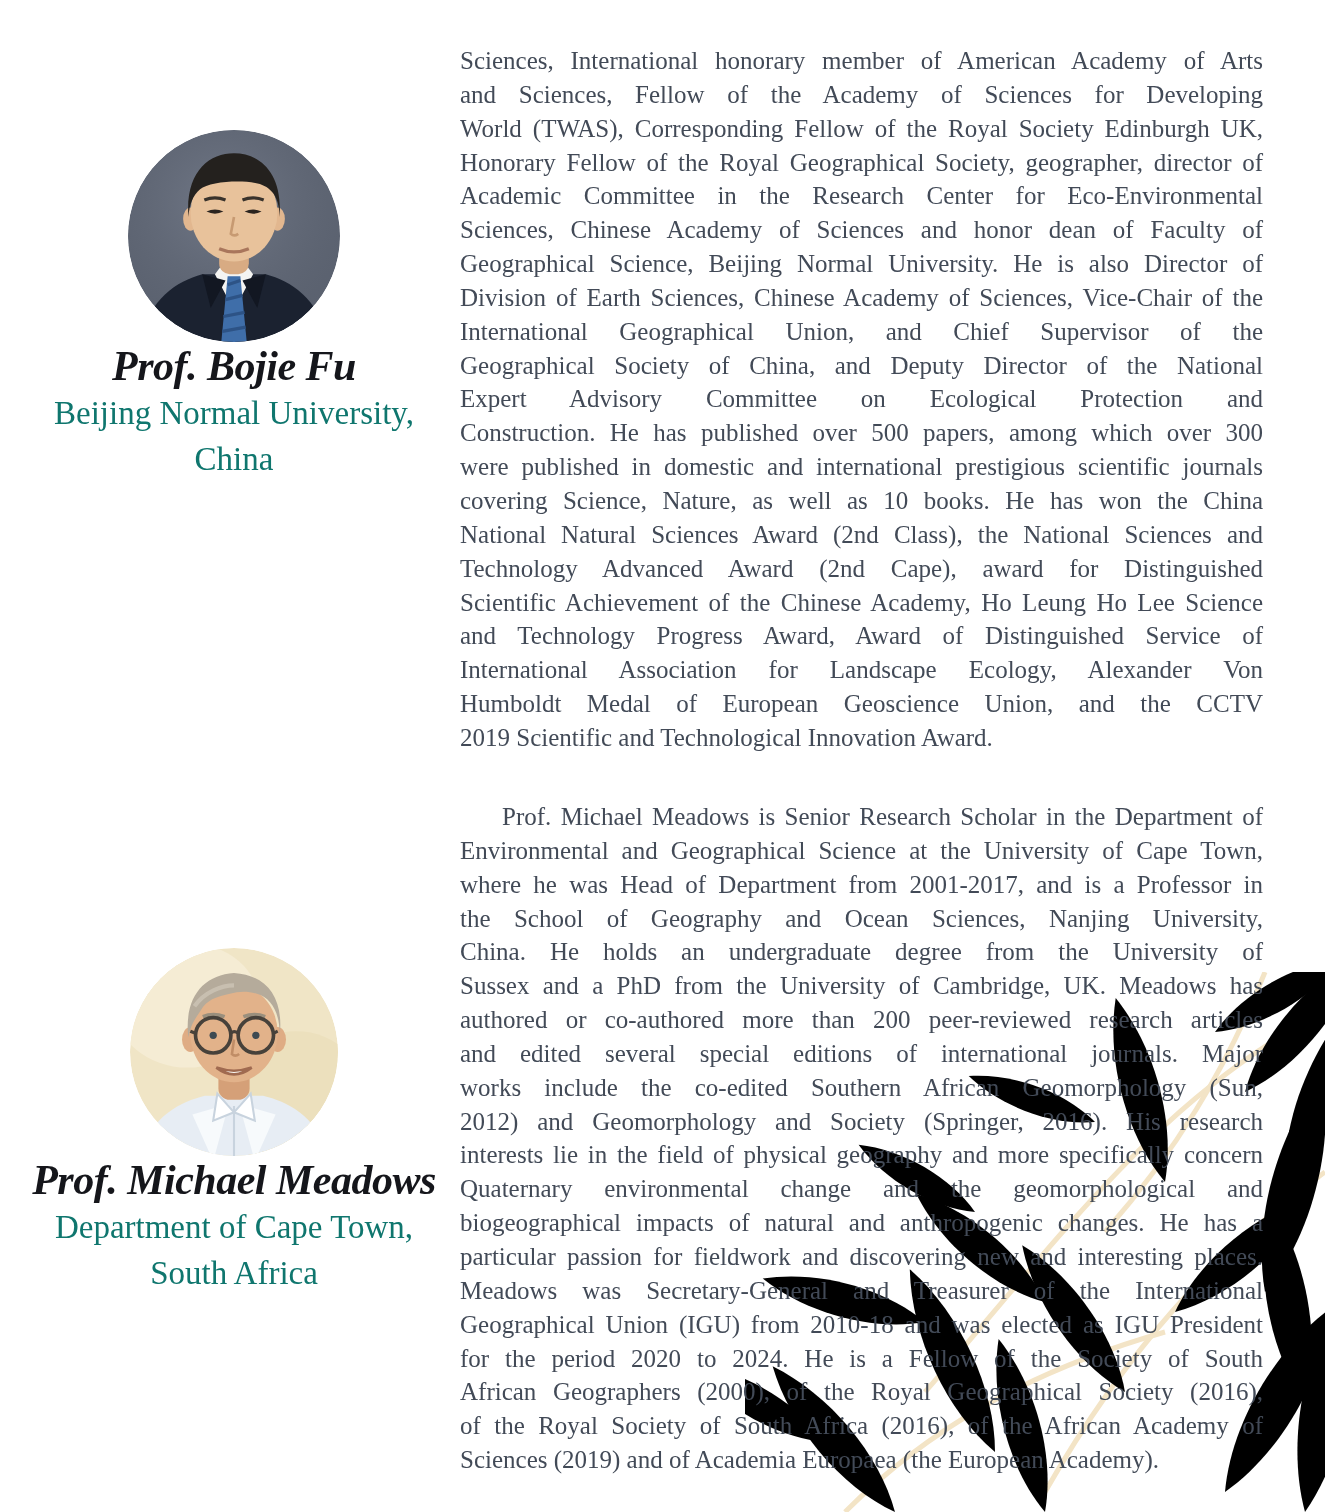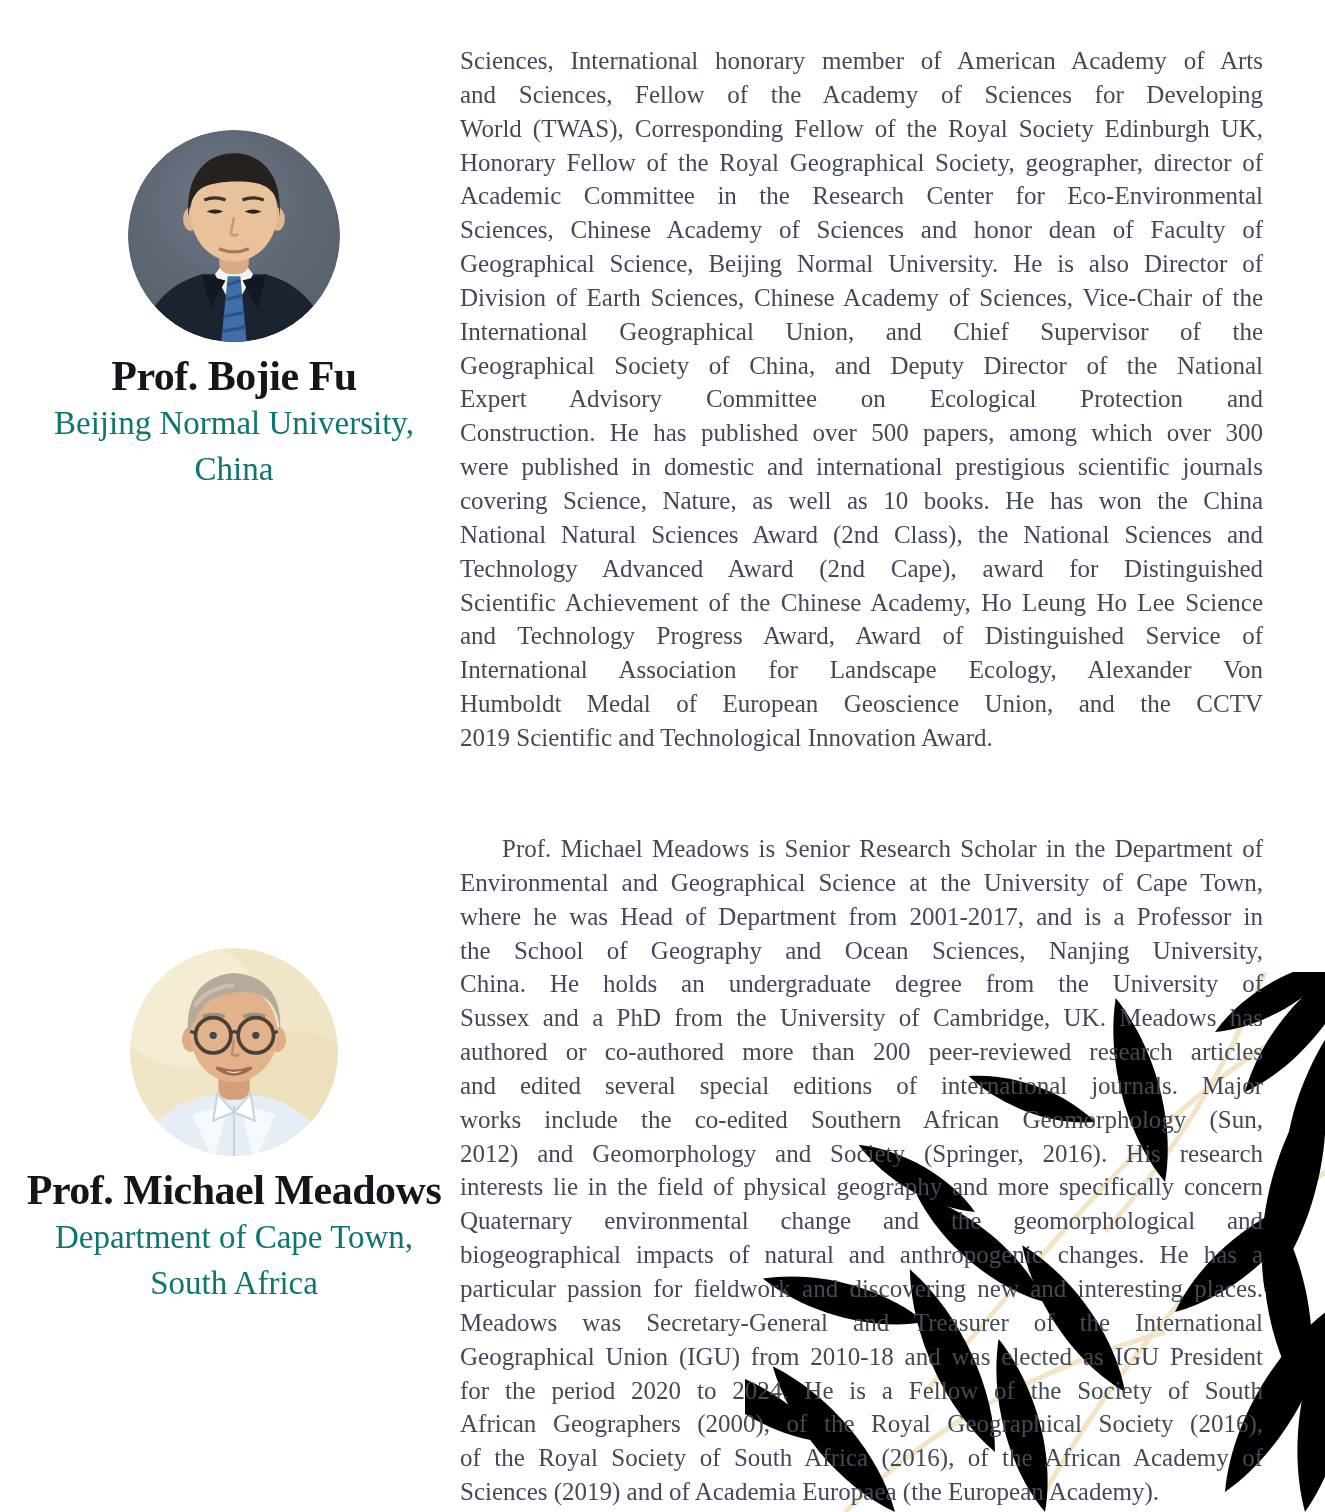--- a/index.html
+++ b/index.html
@@ -34,46 +34,47 @@
   #profile-left-1 { top: 948px; }
   .photo-wrap {
     margin: 0 auto;
     border-radius: 50%;
     overflow: hidden;
     line-height: 0;
   }
   #profile-left-0 .photo-wrap { width: 212px; height: 212px; }
   #profile-left-1 .photo-wrap { width: 208px; height: 208px; }
   .profile-name {
-    margin-top: 10px;
+    margin-top: 0;
     font-size: 42px;
     font-weight: 700;
     color: #15161b;
     letter-spacing: -0.5px;
     line-height: 48px;
+    font-style: italic;
   }
   .profile-affil {
     font-size: 33px;
     color: #0f766e;
     line-height: 46px;
   }
   .profile-affil:first-of-type { margin-top: 4px; }
 
   
   .bio {
     position: absolute;
     left: 460px;
     width: 803px;
     z-index: 1;
     color: #424a57;
     font-size: 25px;
     line-height: 33.85px;
   }
   #bio-0 { top: 44px; }
-  #bio-1 { top: 832px; }
+  #bio-1 { top: 800px; }
   .bio .line {
     text-align: justify;
     text-align-last: justify;
   }
   .bio .line.first { text-indent: 42px; }
   .bio .line.last { text-align-last: left; }
 </style>
 </head>
 <body>
 

